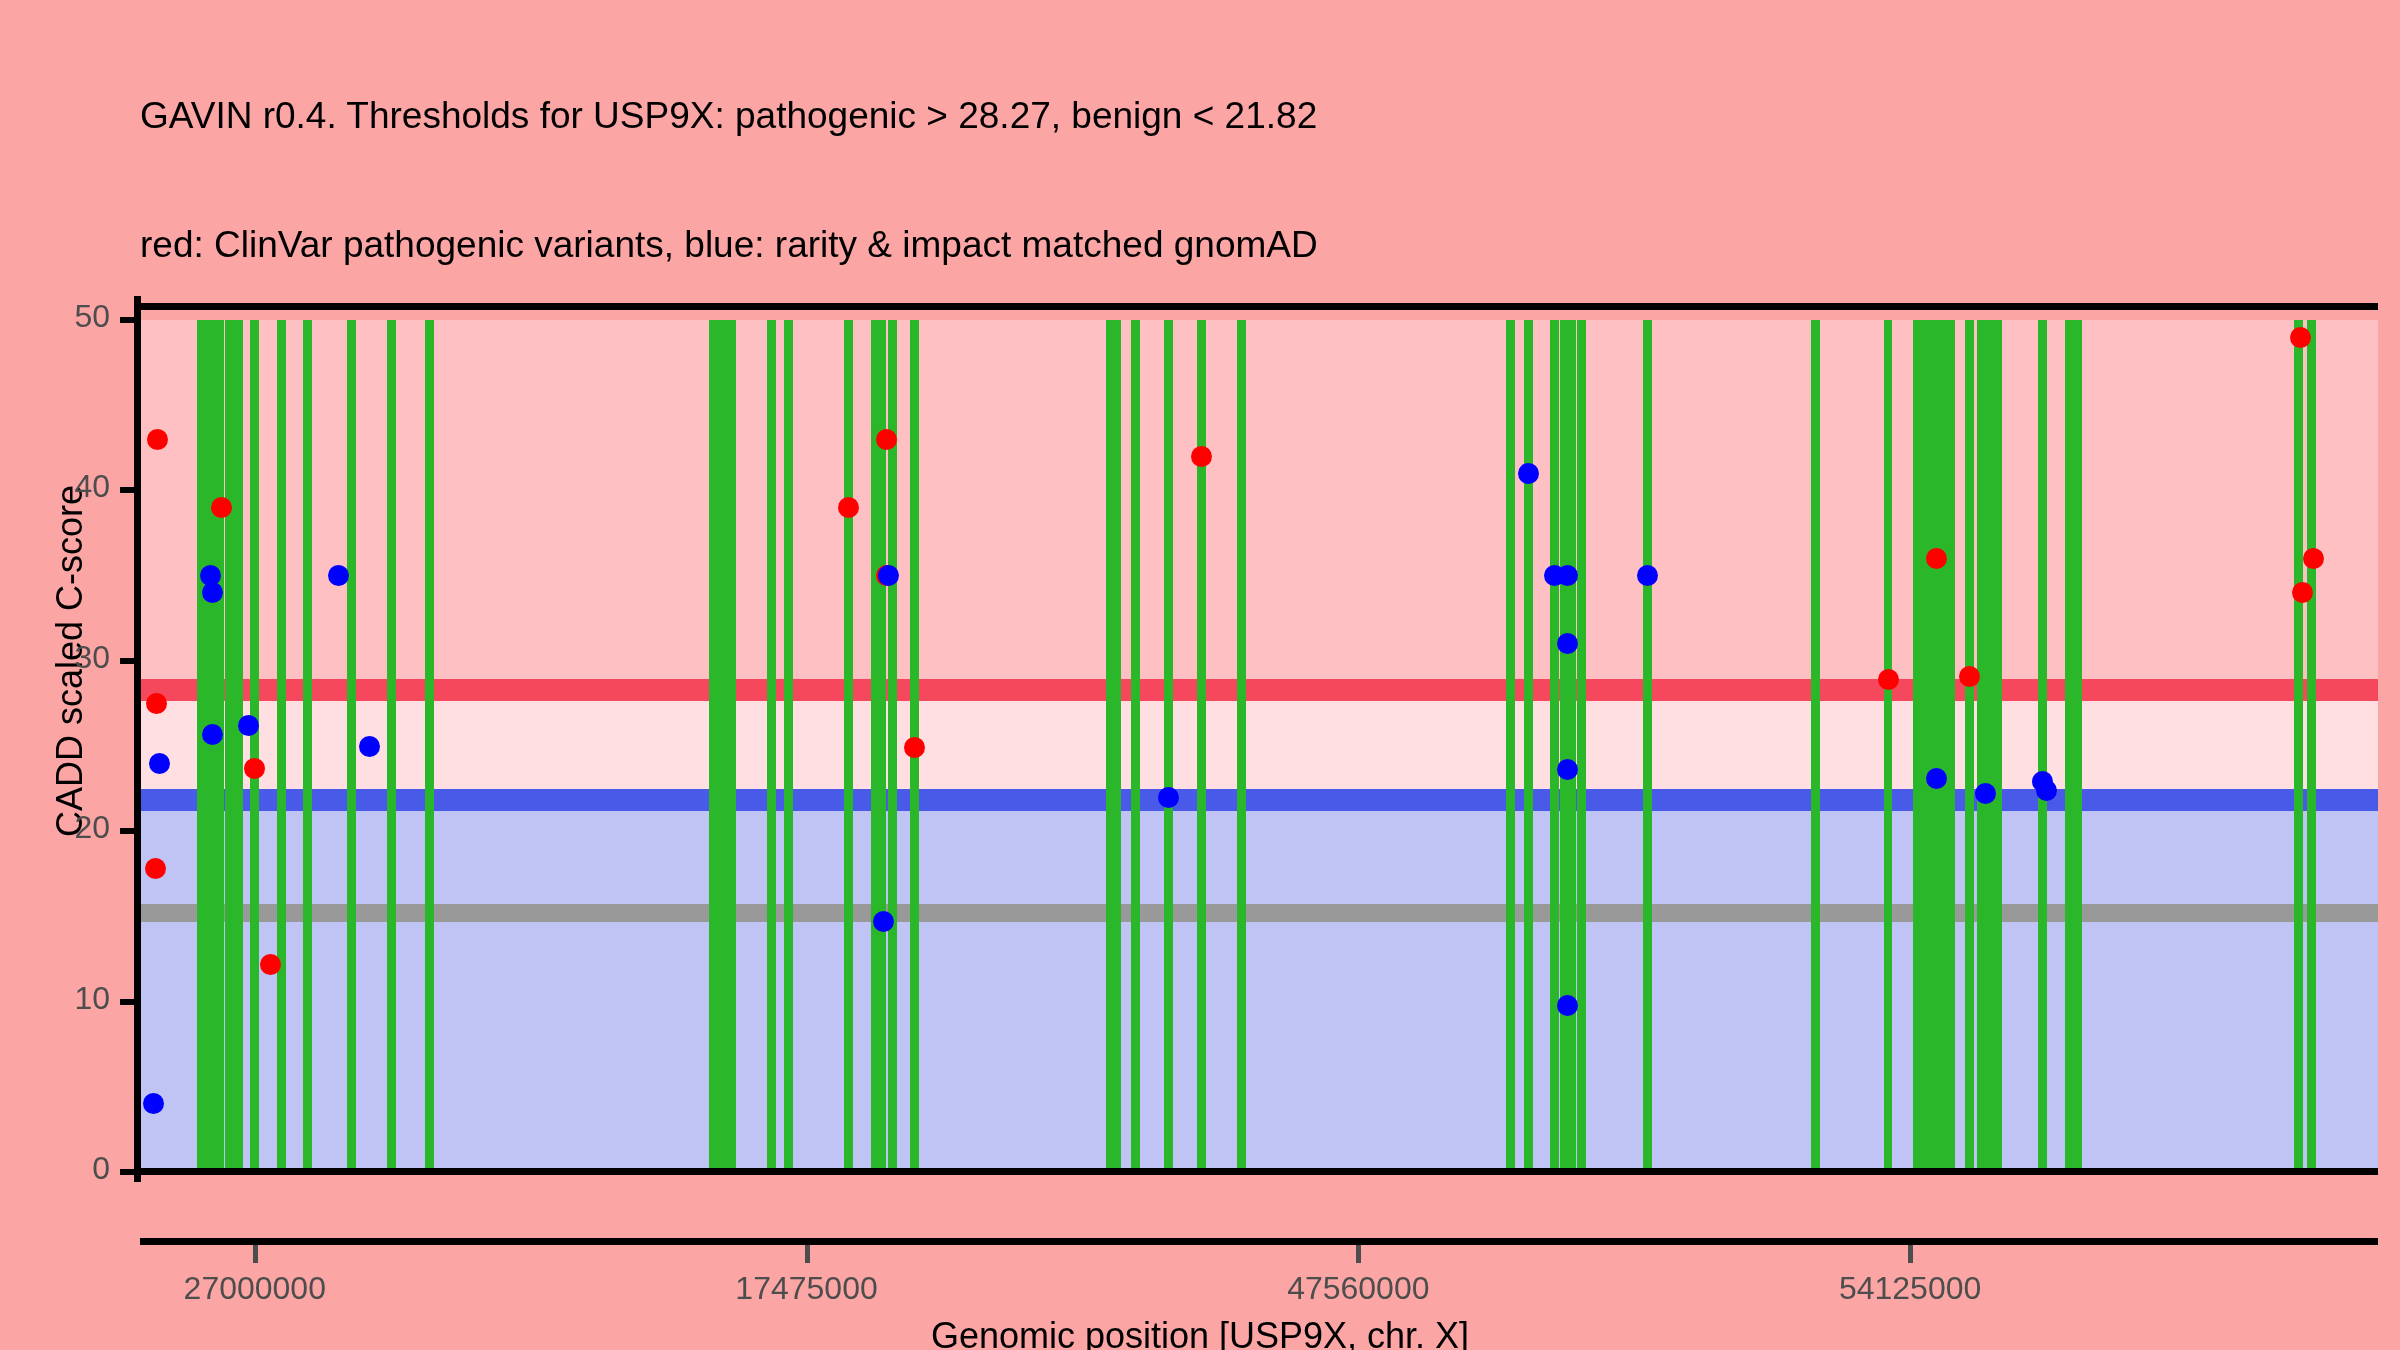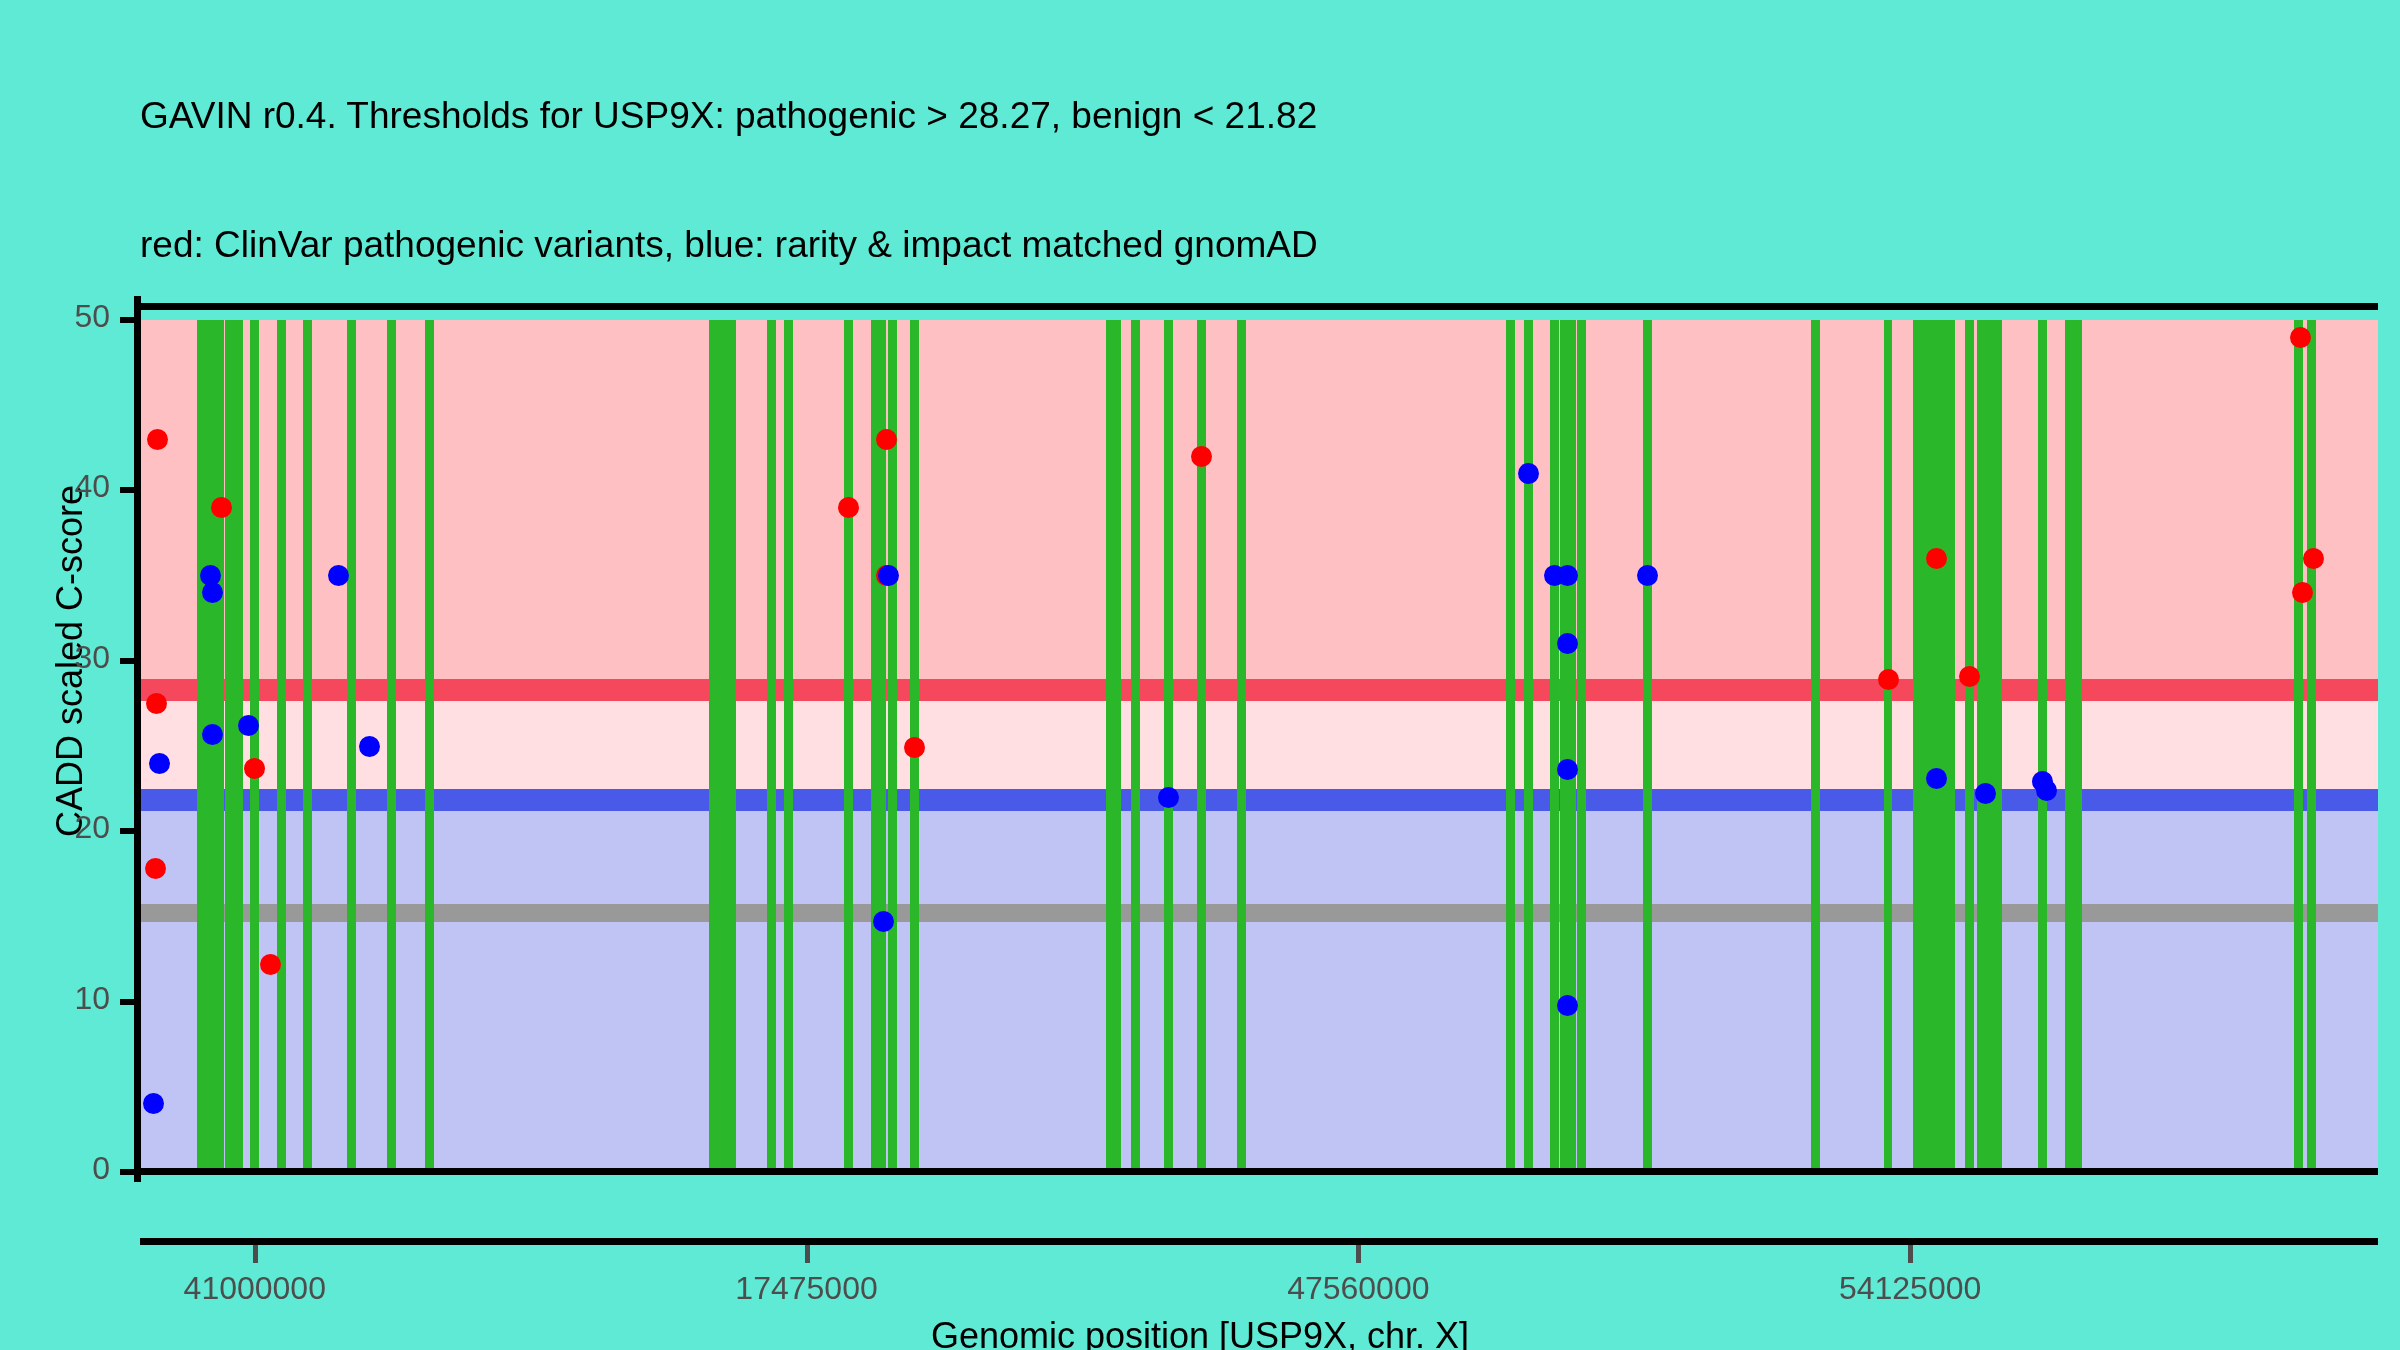--- a/index.html
+++ b/index.html
@@ -1,18 +1,18 @@
 <!DOCTYPE html>
 <html><head>
 <meta charset="utf-8">
 <title>GAVIN USP9X CADD plot</title>
 <style>
   html,body{margin:0;padding:0;background:#ffffff;}
   body{width:2400px;height:1350px;font-family:"Liberation Sans",sans-serif;overflow:hidden;}
-  #root{position:relative;width:2400px;height:1350px;background:#5eead4;}
+  #root{position:relative;width:2400px;height:1350px;background:#fca5a5;}
 
   
   #title{
     position:absolute; left:140px; top:8px; width:2200px;
     font-size:37px; line-height:43px; color:#000; white-space:pre;
   }
   #title div{white-space:pre;}
 
   
   #plot{
@@ -159,20 +159,20 @@
     <div class="ylabel" style="top: 979.6px; left: -90px; width: 200px;">10</div>
     <div class="ytick" style="top: 828.2px;"></div>
     <div class="ylabel" style="top: 809.2px; left: -90px; width: 200px;">20</div>
     <div class="ytick" style="top: 657.8px;"></div>
     <div class="ylabel" style="top: 638.8px; left: -90px; width: 200px;">30</div>
     <div class="ytick" style="top: 487.4px;"></div>
     <div class="ylabel" style="top: 468.4px; left: -90px; width: 200px;">40</div>
     <div class="ytick" style="top: 317px;"></div>
     <div class="ylabel" style="top: 298px; left: -90px; width: 200px;">50</div>
     <div class="xtick" style="left: 252.769px;"></div>
-    <div class="xlabel" style="left: 104.769px;">41000000</div>
+    <div class="xlabel" style="left: 104.769px;">27000000</div>
     <div class="xtick" style="left: 804.544px;"></div>
     <div class="xlabel" style="left: 656.544px;">17475000</div>
     <div class="xtick" style="left: 1356.32px;"></div>
     <div class="xlabel" style="left: 1208.32px;">47560000</div>
     <div class="xtick" style="left: 1908.09px;"></div>
     <div class="xlabel" style="left: 1760.09px;">54125000</div>
   </div>
 
 </body></html>

